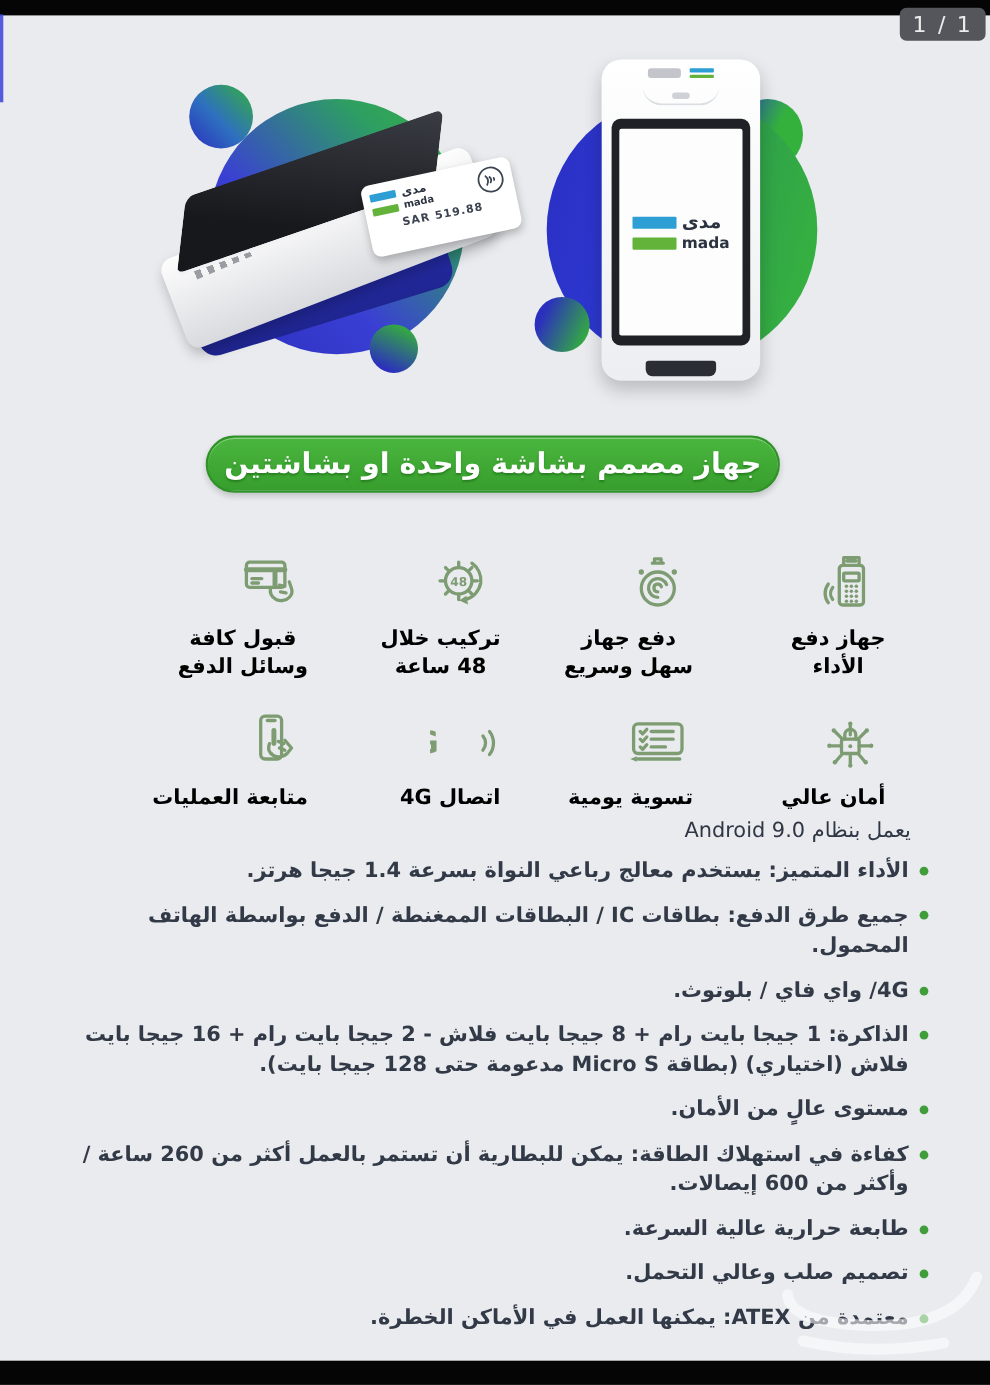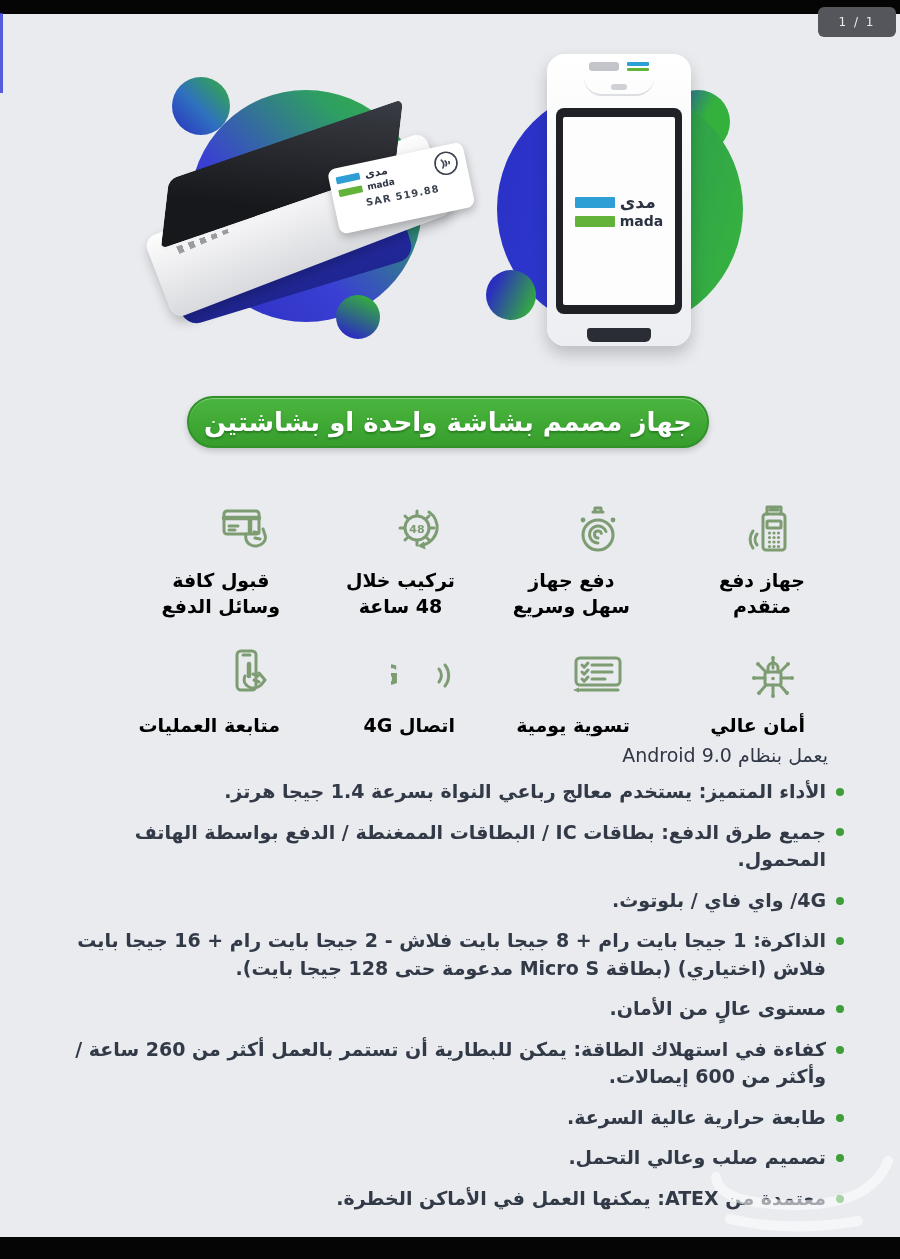--- a/index.html
+++ b/index.html
@@ -13,21 +13,21 @@
     --text-dark:#333a47;
   }
   html,body{margin:0;padding:0;}
   body{font-family:"DejaVu Sans",sans-serif;}
   .page{position:relative;width:900px;height:1259px;background:#e9ebef;overflow:hidden;}
 
   
   .topbar{position:absolute;left:0;top:0;width:900px;height:14px;background:#050505;}
   .bottombar{position:absolute;left:0;top:1237px;width:900px;height:22px;background:#050505;}
   .page-pill{position:absolute;right:4px;top:7px;width:78px;height:30px;background:#54565c;border-radius:6px;
-    color:#ececec;font-size:12px;line-height:30px;text-align:center;letter-spacing:2px;}
+    color:#ececec;font-size:20px;line-height:30px;text-align:center;letter-spacing:2px;}
   .edge-sliver{position:absolute;left:0;top:13px;width:3px;height:80px;background:#3b43d8;opacity:.85;}
 
   
   .hero{position:absolute;left:0;top:14px;width:900px;height:370px;}
   .circle{position:absolute;border-radius:50%;}
   .c-left-big{left:190px;top:76px;width:232px;height:232px;
     background:linear-gradient(225deg,#38b43d 0%,#2e9e63 24%,#3a3fd4 62%,#2a2ebd 100%);}
   .c-left-a{left:172px;top:63px;width:58px;height:58px;
     background:linear-gradient(225deg,#35b03c 0%,#2e6fc0 55%,#2b2fbe 100%);}
   .c-left-b{left:336px;top:281px;width:44px;height:44px;
@@ -215,21 +215,21 @@
               <circle cx="37.5" cy="44" r="1.6"></circle>
             <circle cx="28.5" cy="48.5" r="1.6"></circle>
               <circle cx="33" cy="48.5" r="1.6"></circle>
               <circle cx="37.5" cy="48.5" r="1.6"></circle>
           </g>
           <path d="M16 36a9 9 0 0 0 0 11M12 33a14 14 0 0 0 0 17"></path>
         </svg>
       </div>
       <div class="feature-label">
         <span>جهاز دفع</span>
-          <span>متقدم</span>
+          <span>الأداء</span>
       </div>
     </div>
 
     <div class="feature">
       <div class="feature-icon">
         <svg viewBox="0 0 64 64">
           <circle cx="32" cy="37" r="15"></circle>
           <path d="M29 10h6v4h-6zM27 14h10"></path>
           <circle cx="17" cy="22" r="2.4" class="fill"></circle>
           <circle cx="47" cy="22" r="2.4" class="fill"></circle>

